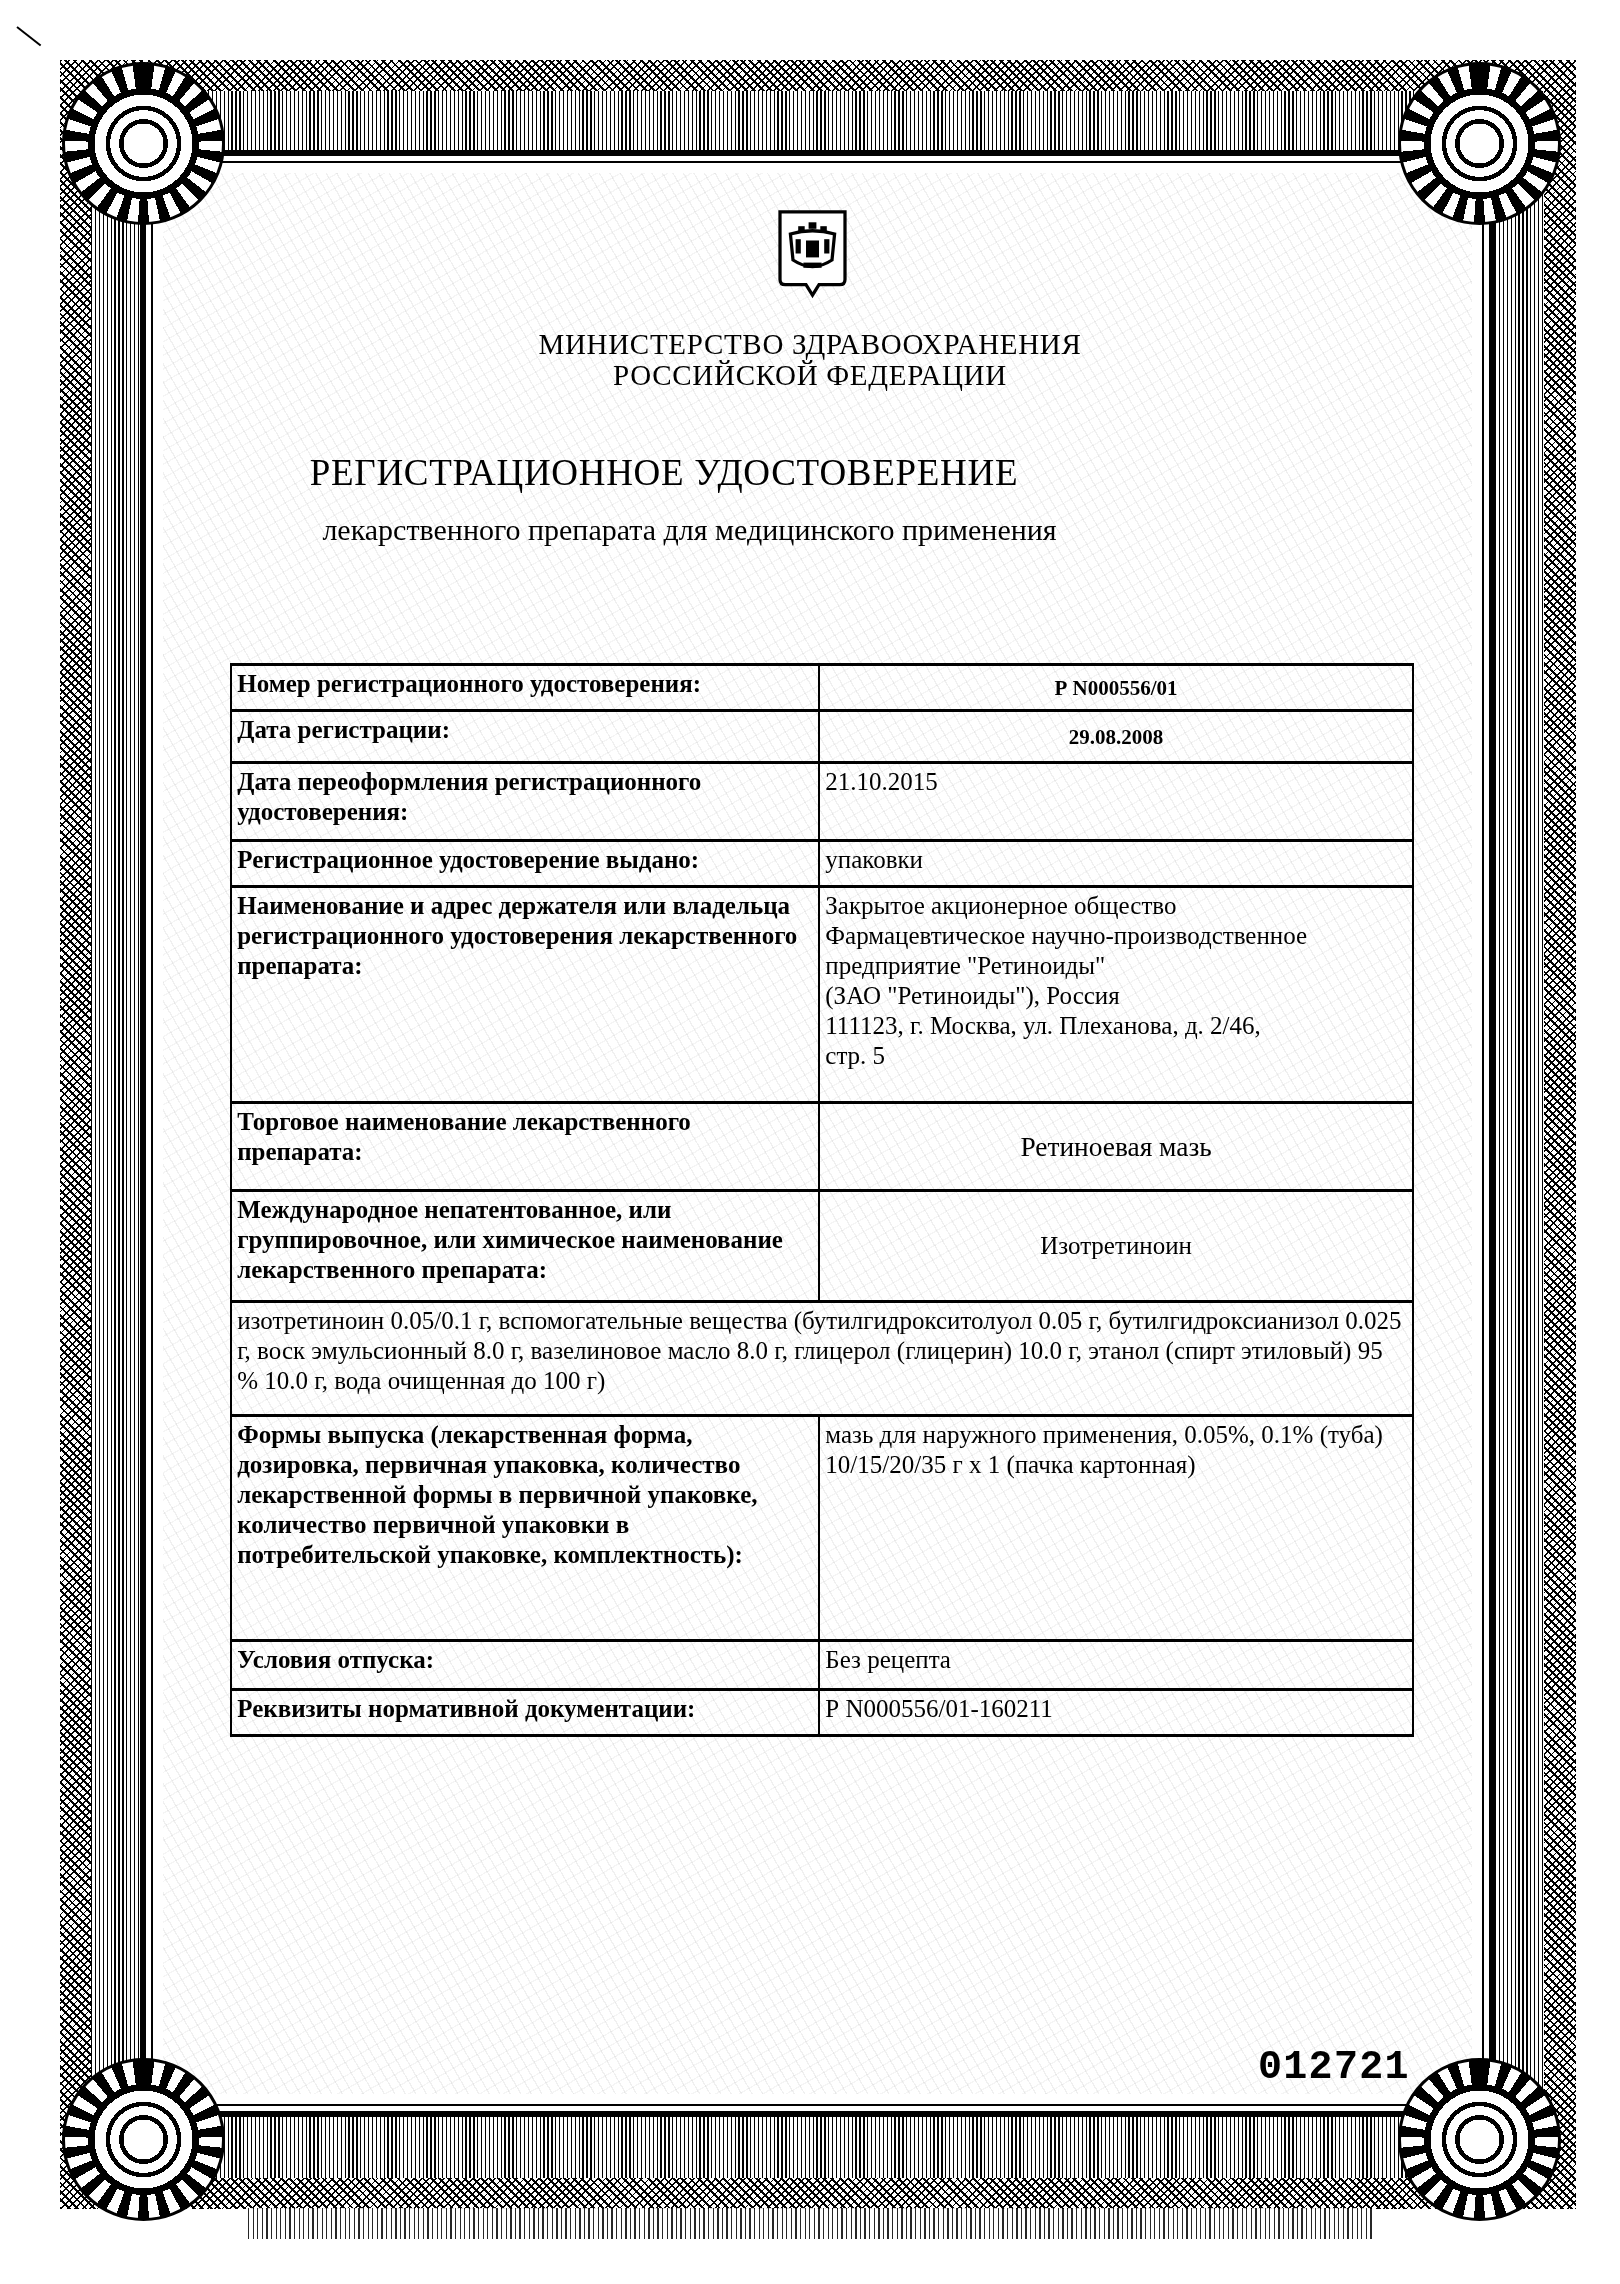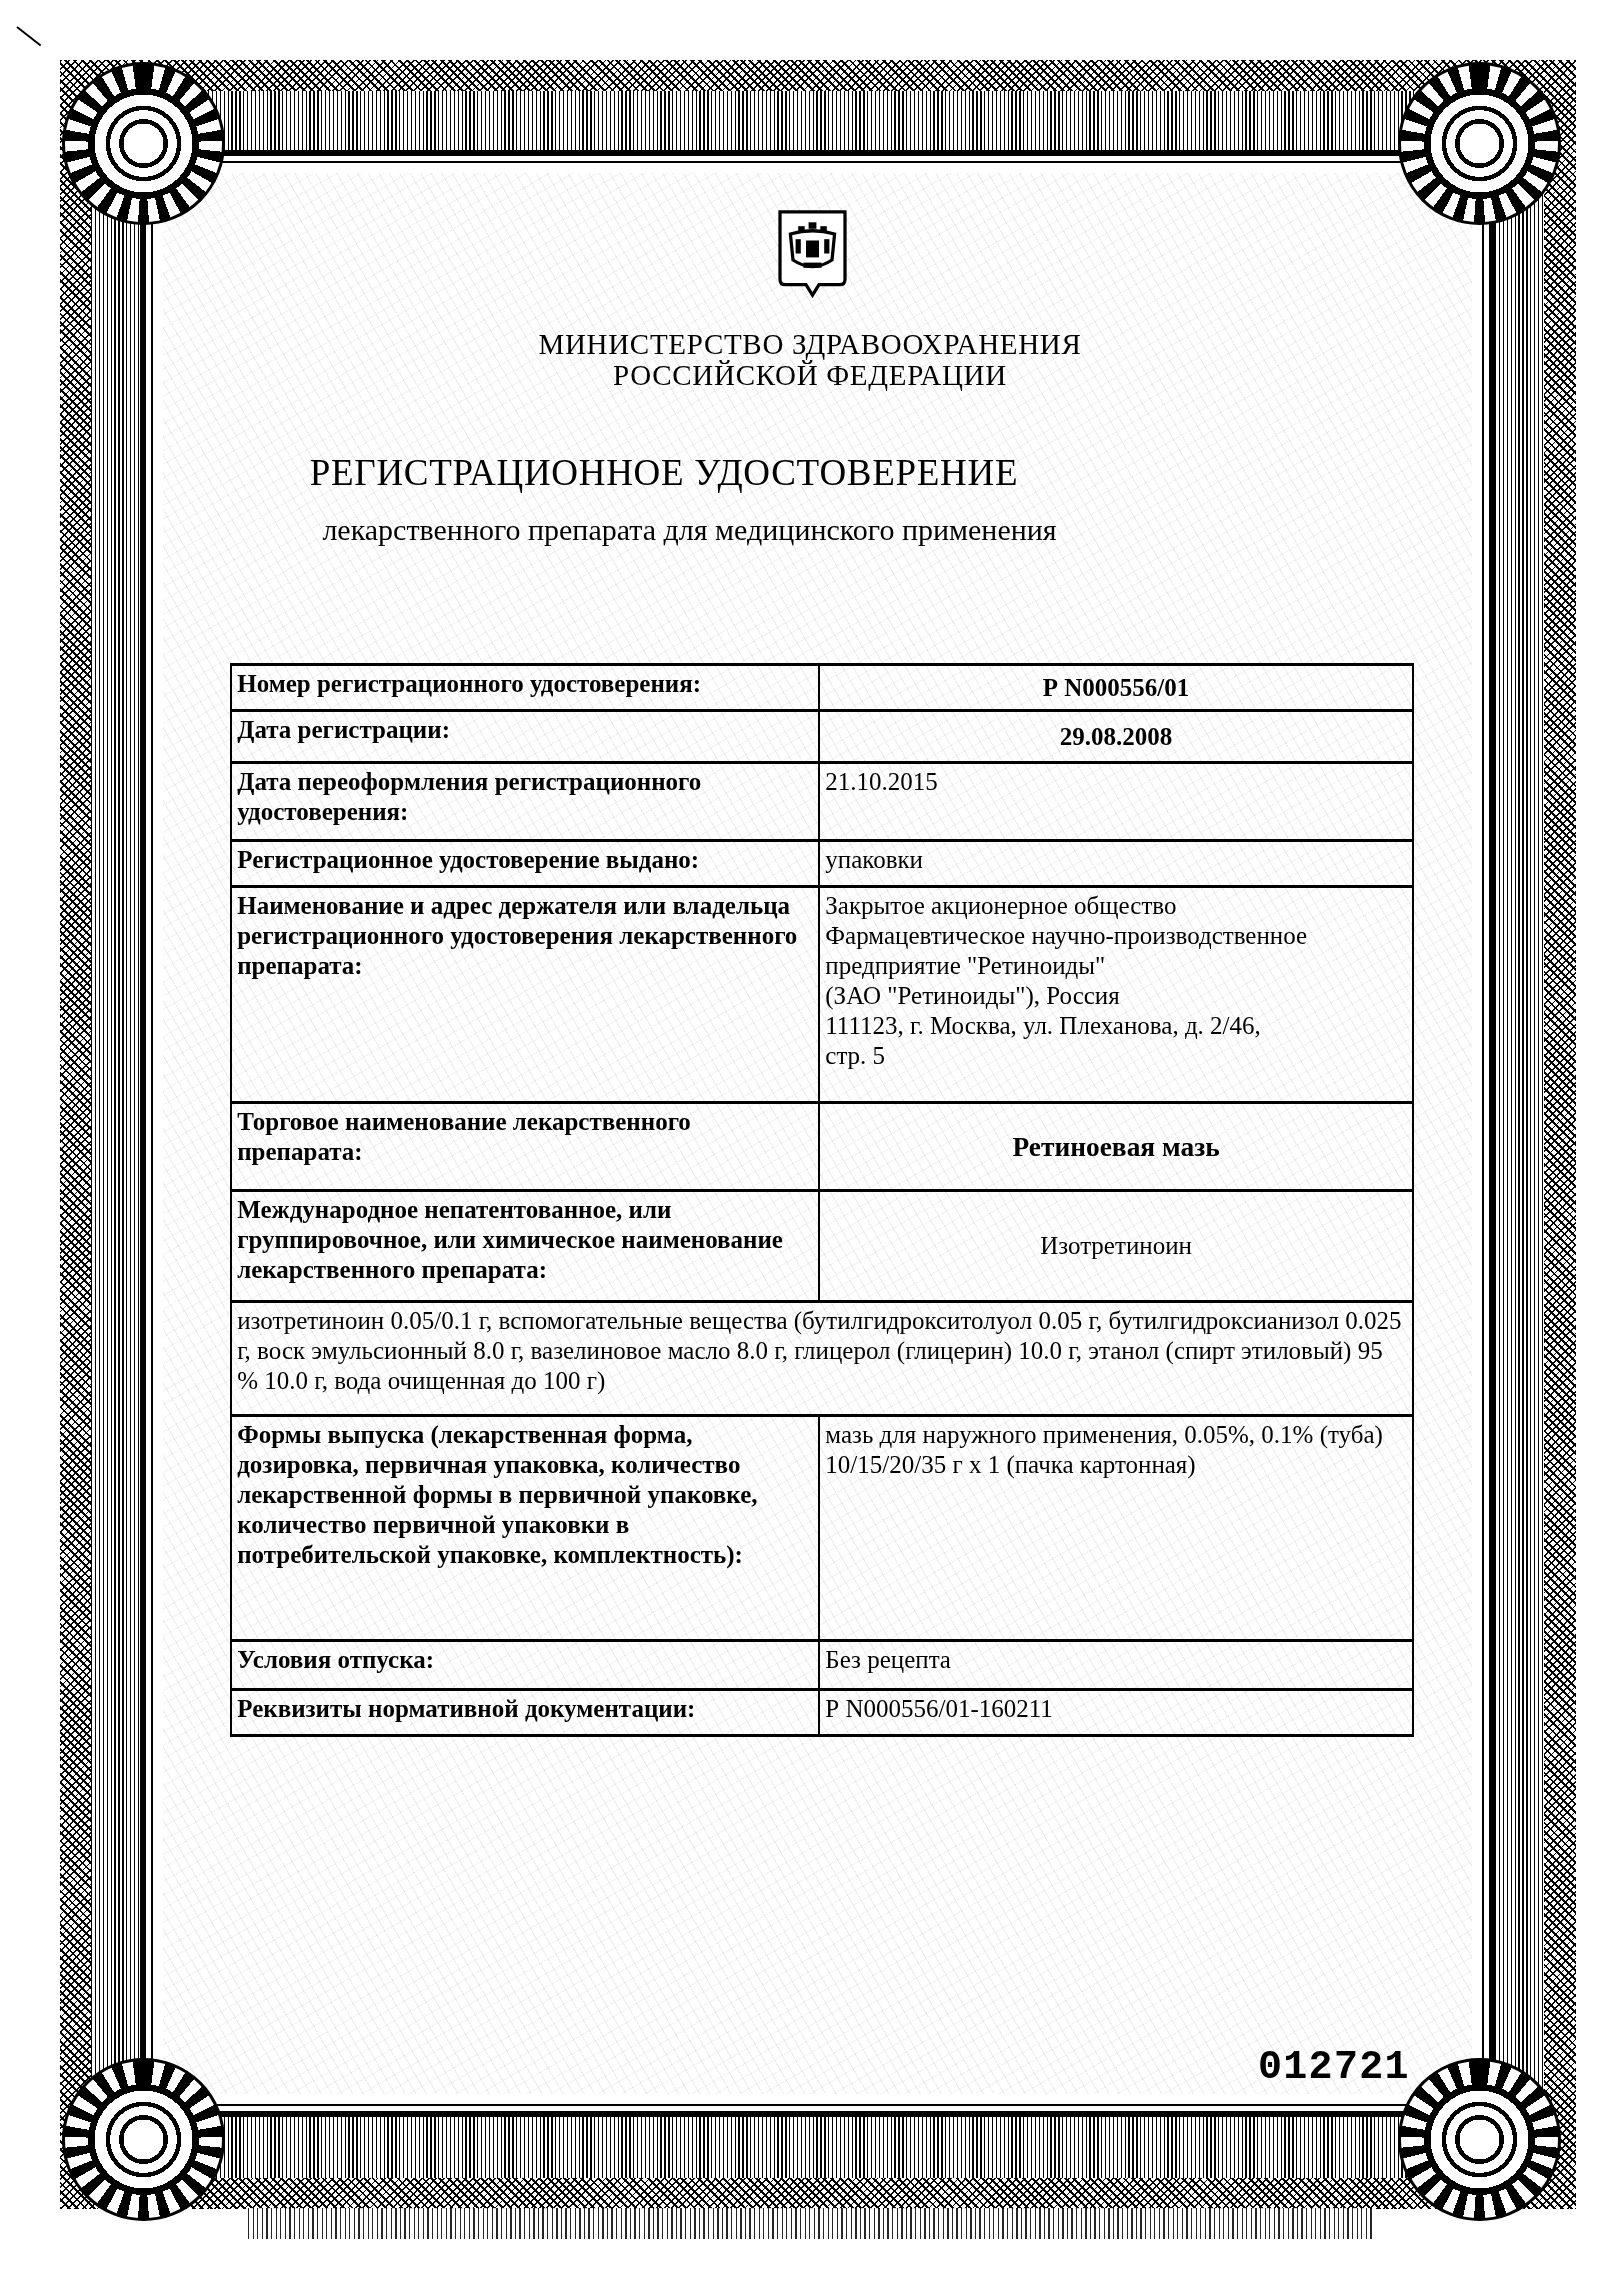--- a/index.html
+++ b/index.html
@@ -44,22 +44,22 @@
     font-size: 30px; }
 
   table.reg { position: absolute; left: 230px; top: 663px; width: 1184px;
     border-collapse: collapse; font-size: 25px; line-height: 30px; }
   table.reg td { border: 2px solid #000; border-top-width: 3.3px; border-bottom-width: 3.3px;
     padding: 2.6px 5.2px; vertical-align: top; }
   table.reg td.lbl { width: 583px; font-weight: bold; font-family: "Liberation Serif", serif;
     transform-origin: left; }
   table.reg td.val { width: 589px; }
   table.reg td.center { text-align: center; vertical-align: middle; }
-  .big { font-size: 25px; font-weight: bold; }
-  .trade { font-size: 27.4px; font-weight: bold; }
+  .big { font-size: 21px; font-weight: bold; }
+  .trade { font-size: 27.4px; font-weight: normal; }
 
   .serial { position: absolute; left: 1258px; top: 2045px; font-family: "Liberation Mono", monospace;
     font-size: 40px; font-weight: bold; letter-spacing: 1.3px; }
   .footer-strip { position: absolute; left: 248px; top: 2208px; width: 1124px; height: 31px;
     background: repeating-linear-gradient(90deg, #000 0 1.3px, #fff 1.3px 4.6px); opacity: 0.85; }
 </style>
 </head>
 <body>
 
 <div class="scan-mark"></div>

